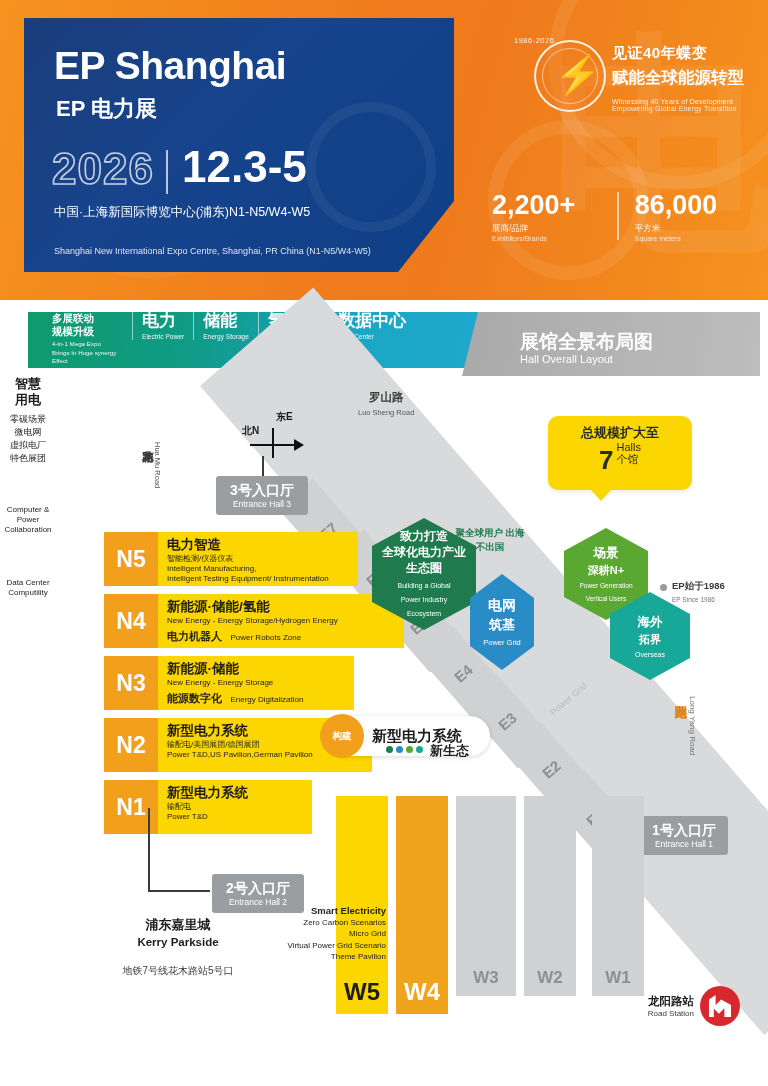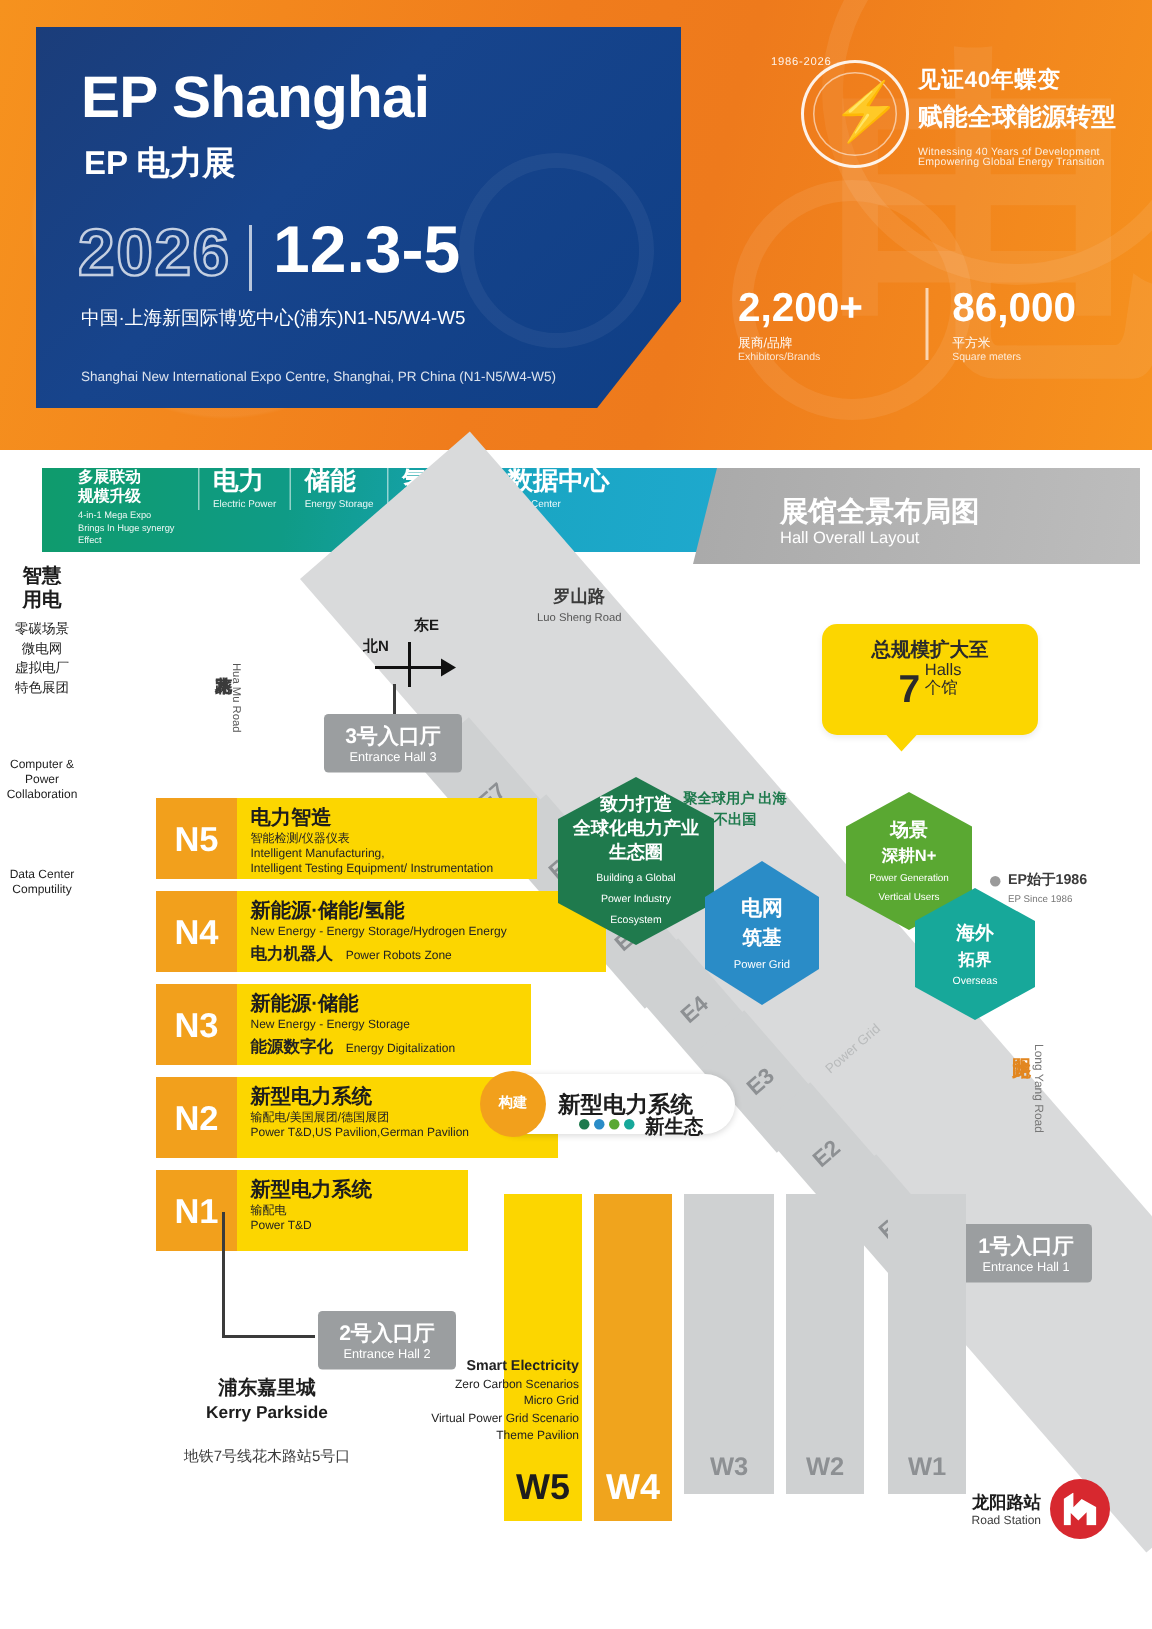--- a/index.html
+++ b/index.html
@@ -236,21 +236,21 @@
   
   .hex {
     position:absolute; width:104px; height:112px;
     clip-path: polygon(50% 0%, 100% 25%, 100% 75%, 50% 100%, 0% 75%, 0% 25%);
     color:#fff; text-align:center; display:flex; flex-direction:column;
     align-items:center; justify-content:center; padding:0 7px;
   }
   .hex-eco { left:372px; top:142px; background:#1f7a4d; }
   .hex-eco .h1 { font-size:12px; font-weight:bold; line-height:1.3;}
   .hex-eco .h2 { font-size:7px; line-height:1.3; margin-top:5px;}
-  .hex-grid { left:470px; top:198px; width:76px; height:96px; background:#2a8cc7;}
+  .hex-grid { left:470px; top:198px; width:64px; height:96px; background:#2a8cc7;}
   .hex-grid .h1 { font-size:14px; font-weight:bold;}
   .hex-grid .h2 { font-size:13px; font-weight:bold; margin-top:1px;}
   .hex-grid .h3 { font-size:7.5px; margin-top:4px;}
   .hex-scene { left:564px; top:152px; width:84px; height:92px; background:#5aa832;}
   .hex-scene .h1 { font-size:12.5px; font-weight:bold;}
   .hex-scene .h2 { font-size:11px; font-weight:bold; margin-top:1px;}
   .hex-scene .h3 { font-size:6.6px; margin-top:4px; line-height:1.25;}
   .hex-ov { left:610px; top:216px; width:80px; height:88px; background:#17a89a;}
   .hex-ov .h1 { font-size:12.5px; font-weight:bold;}
   .hex-ov .h2 { font-size:11px; font-weight:bold; margin-top:1px;}

